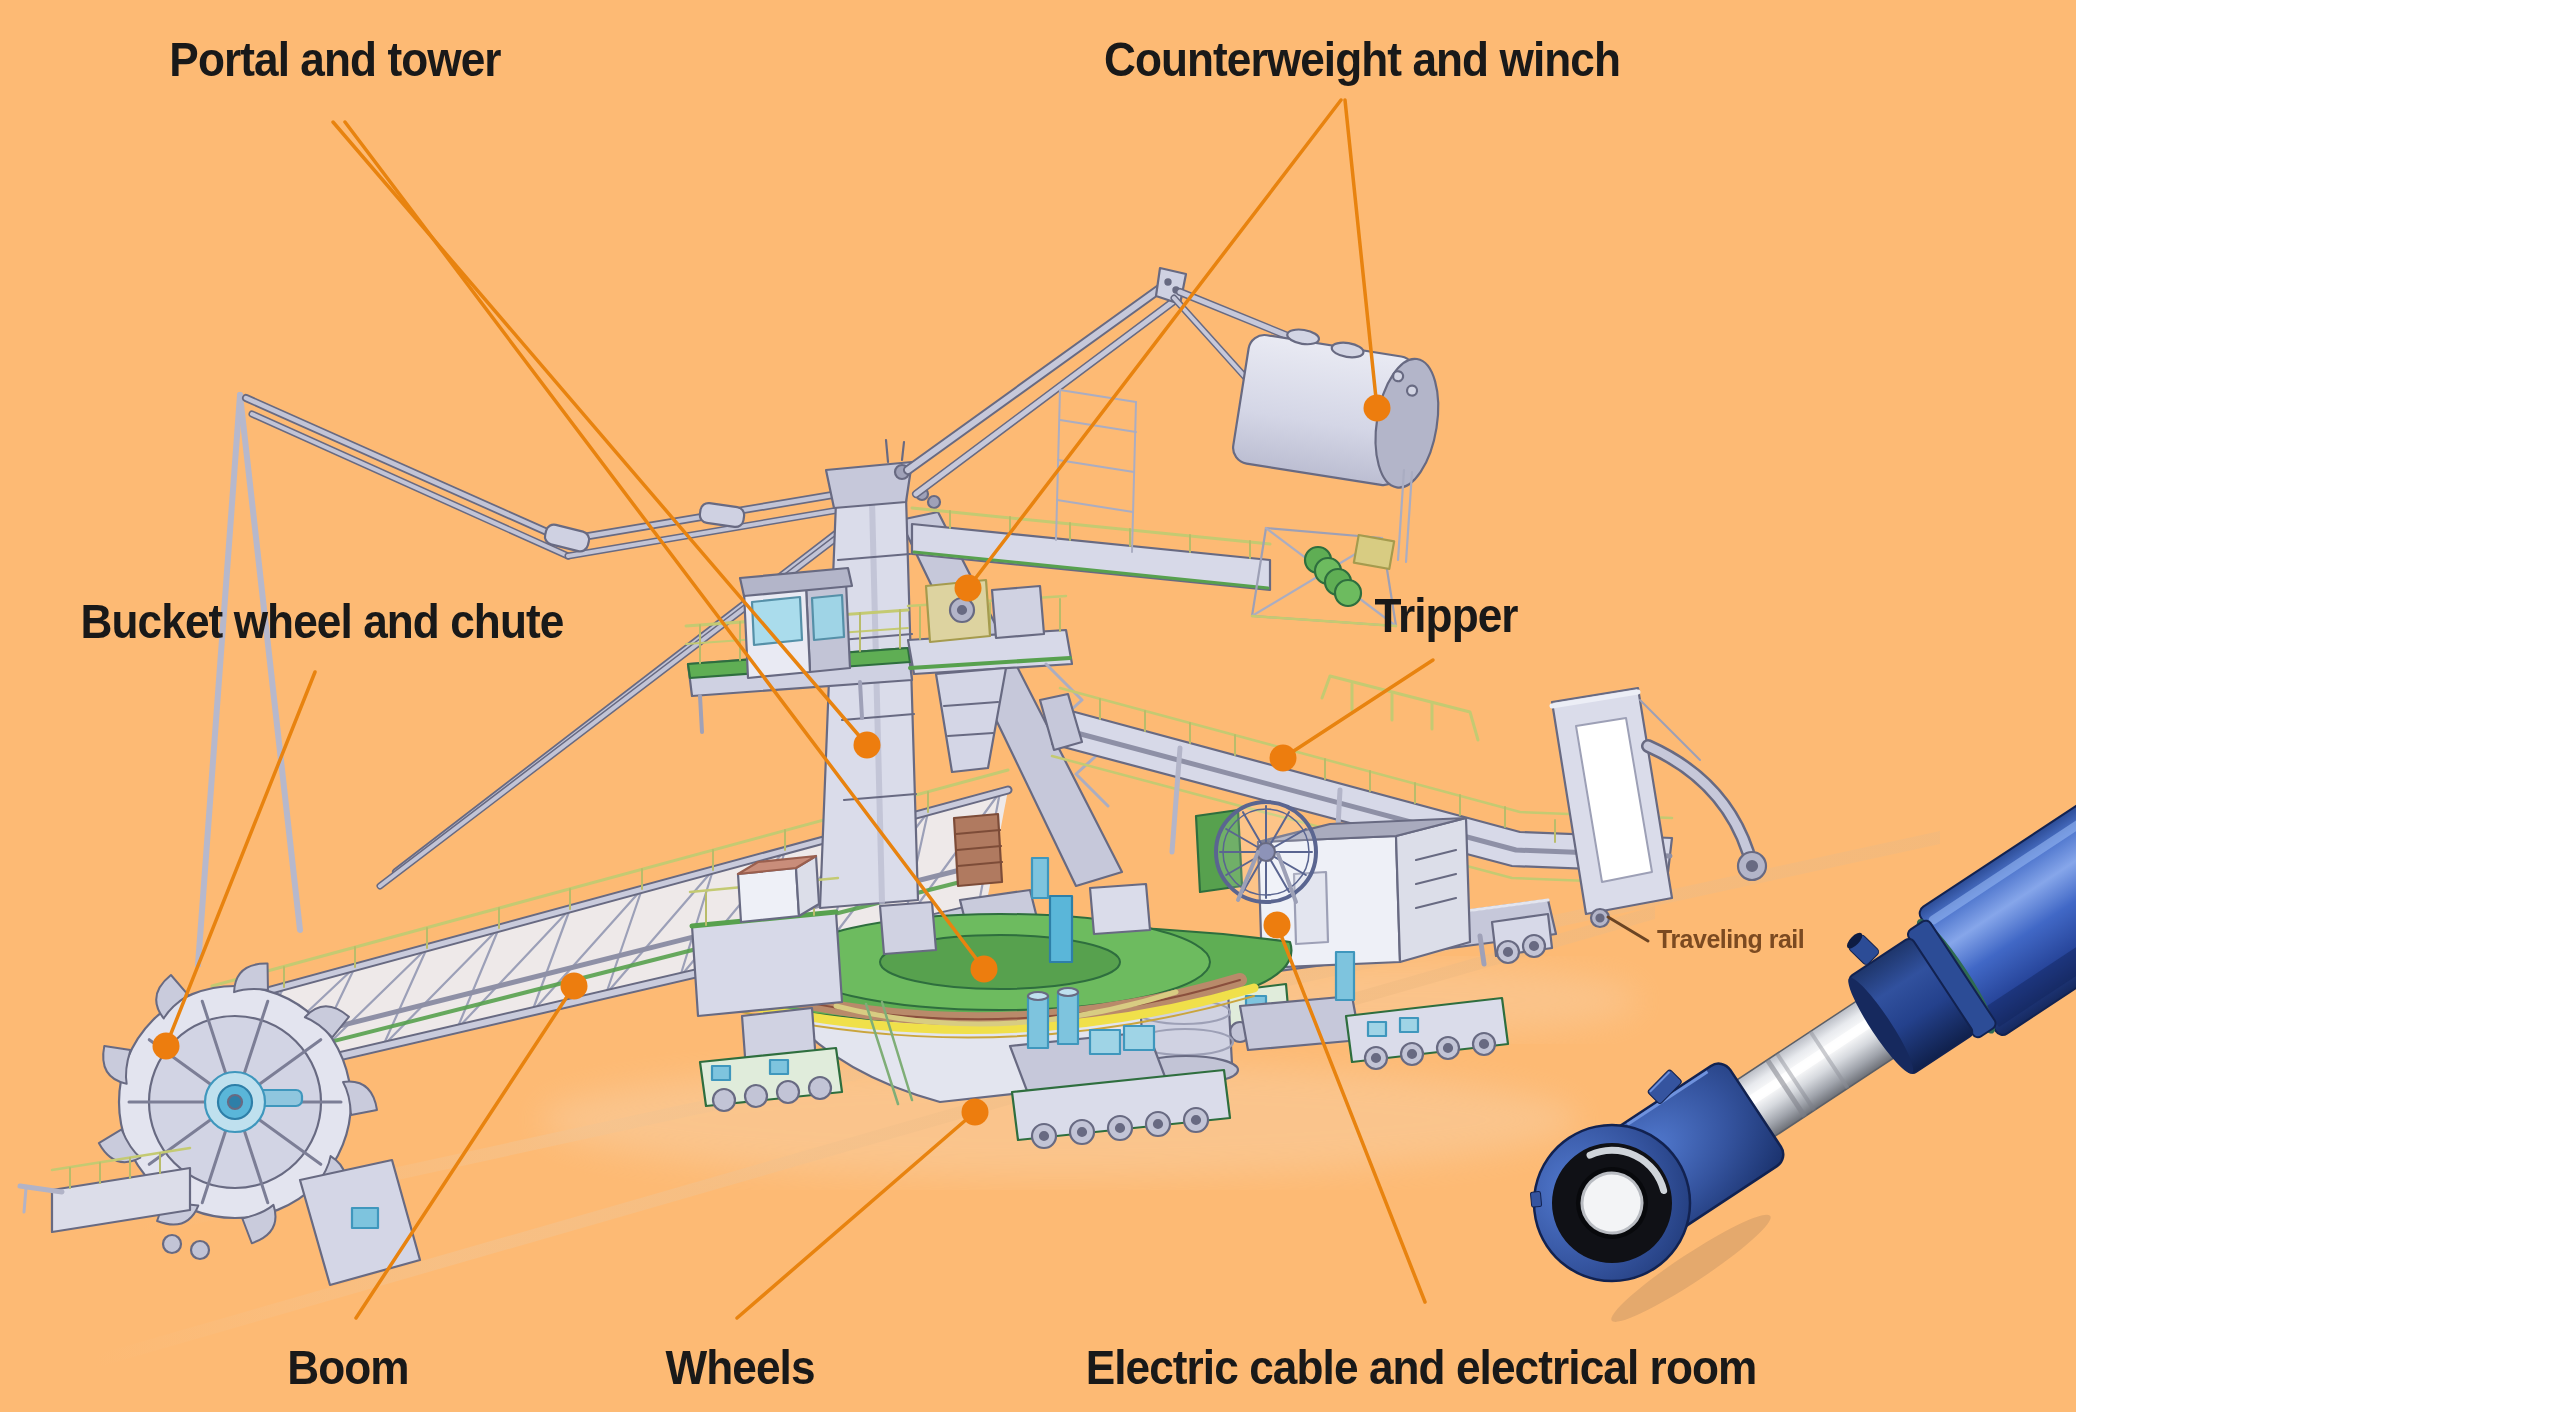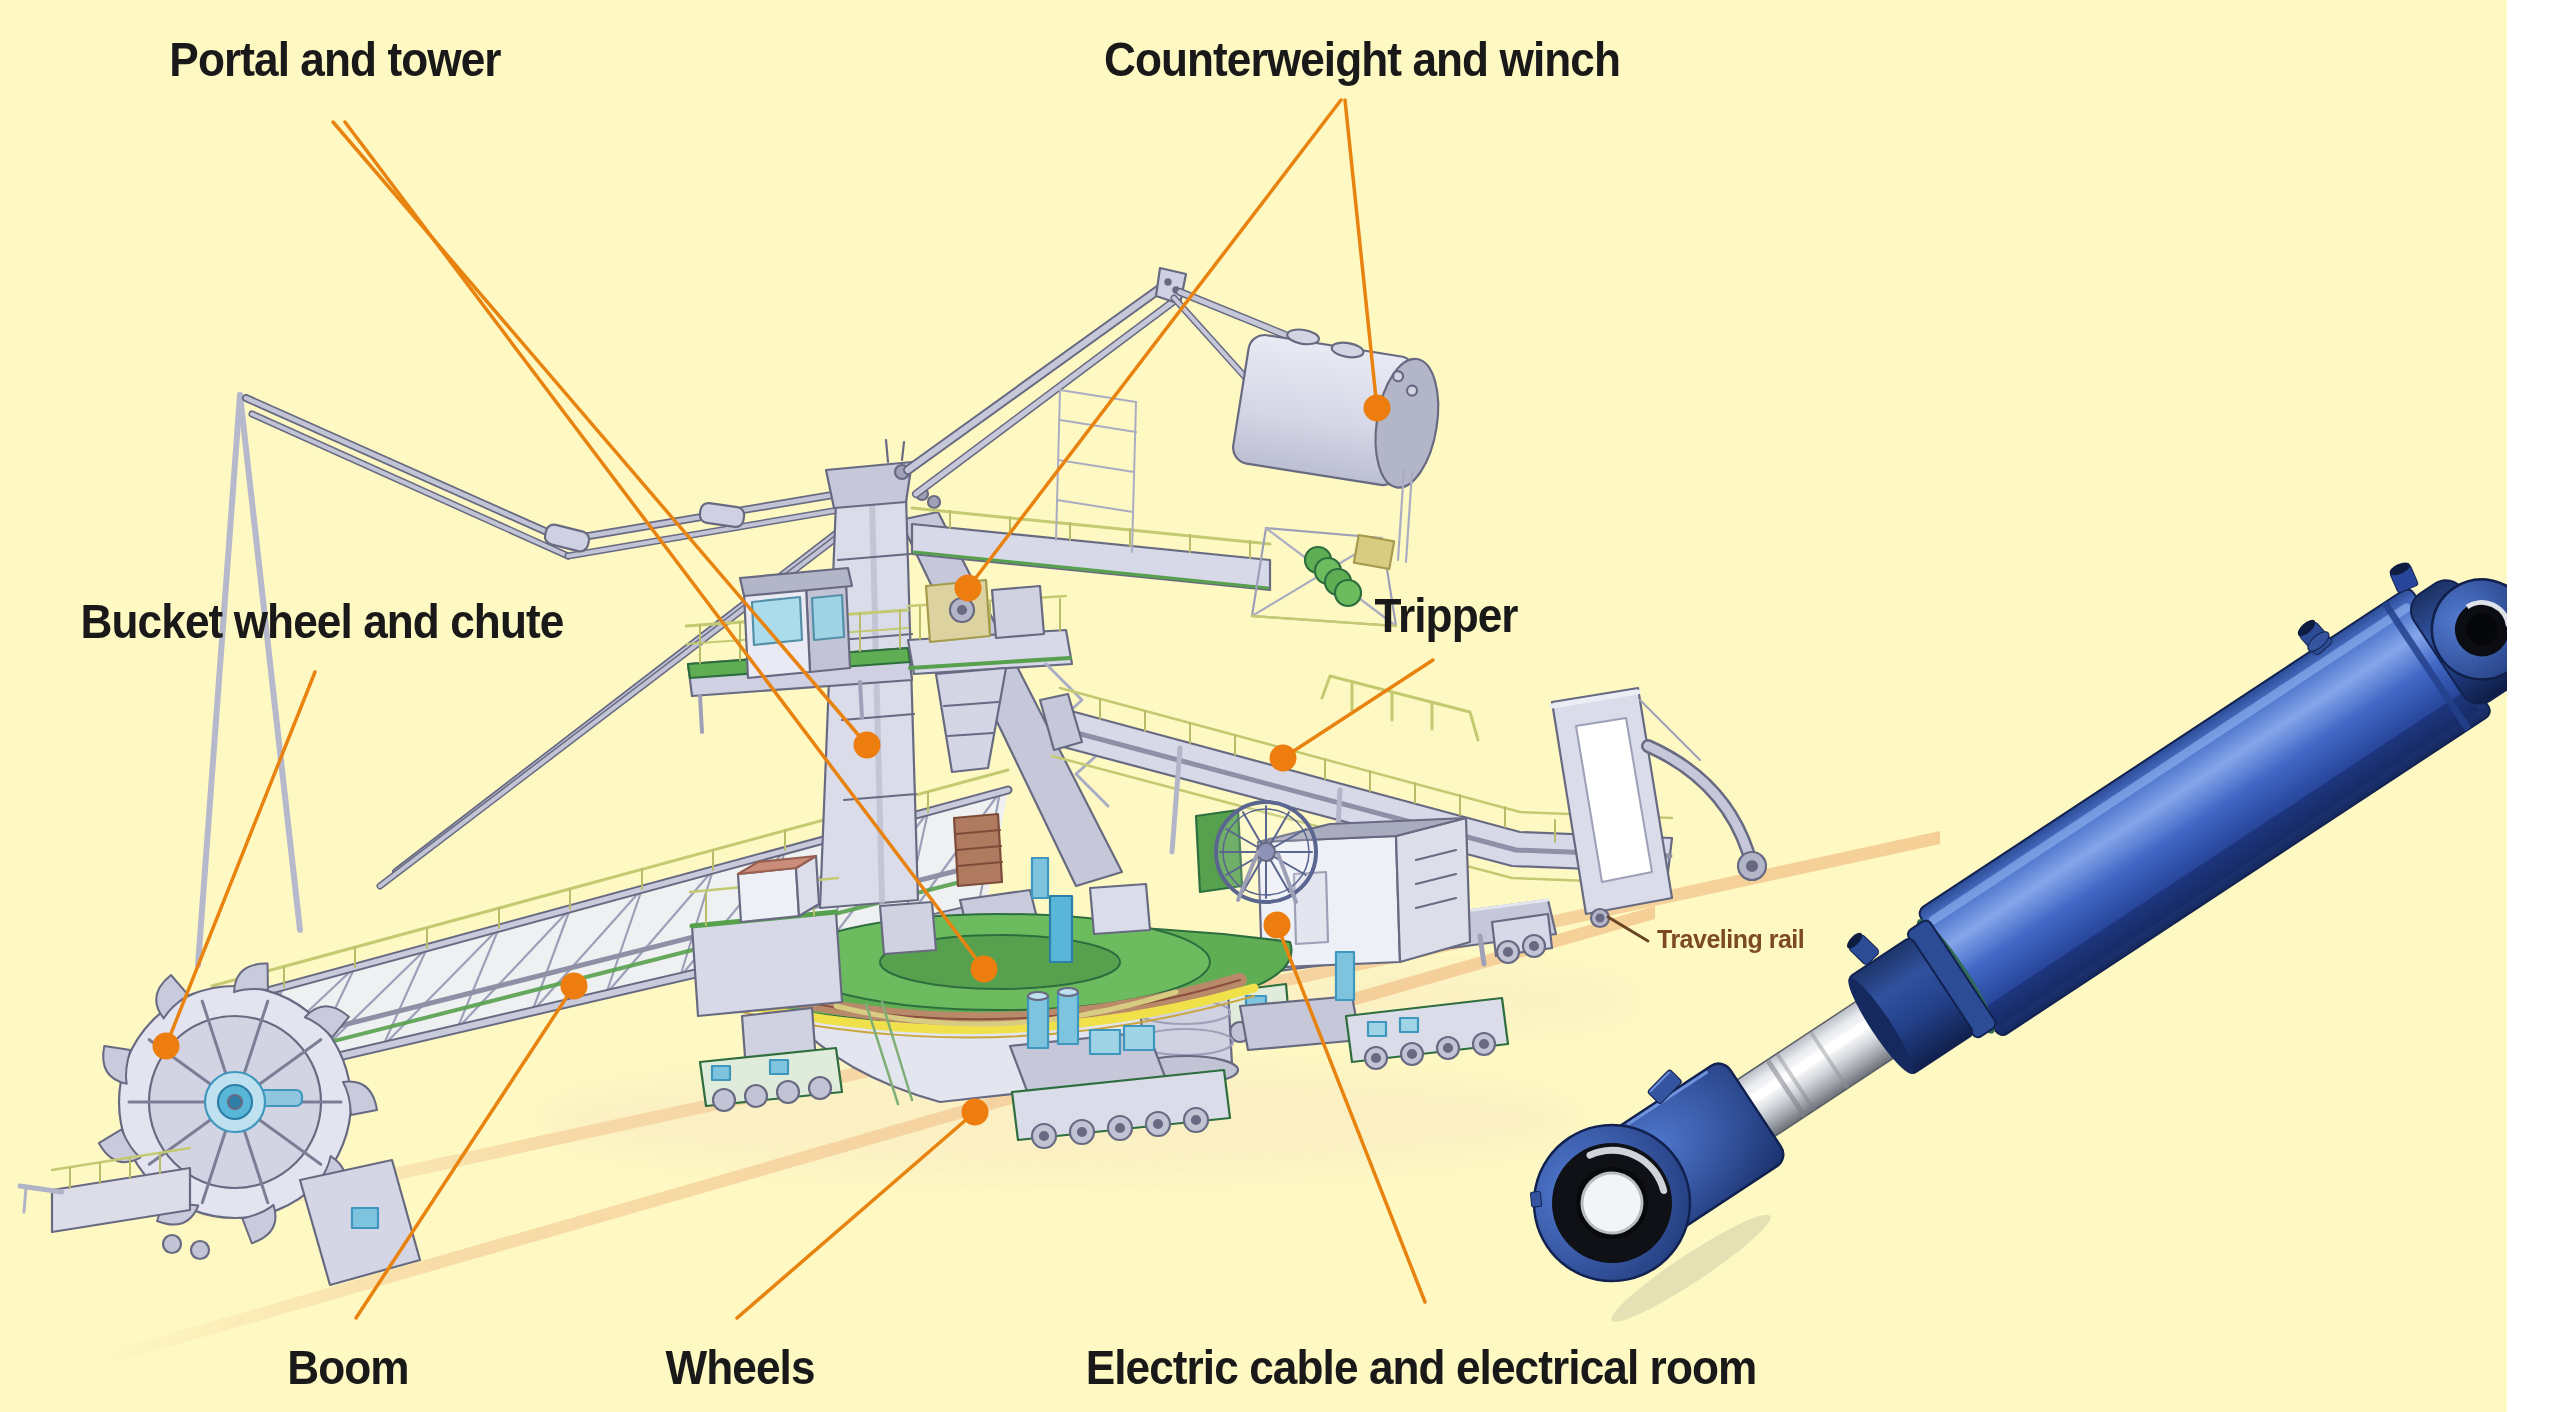--- a/index.html
+++ b/index.html
@@ -1,16 +1,16 @@
 <!DOCTYPE html>
 <html><head>
 <meta charset="utf-8">
 <style>
   html,body{margin:0;padding:0;background:#ffffff;}
-  .stage{position:relative;width:2507px;height:1412px;overflow:hidden;background:#fef9c3;
+  .stage{position:relative;width:2076px;height:1412px;overflow:hidden;background:#fdba74;
          font-family:"Liberation Sans",sans-serif;}
   svg.art{position:absolute;left:0;top:0;width:2560px;height:1412px;}
   .lbl{position:absolute;font-weight:bold;font-size:48px;color:#191919;letter-spacing:-1px;
        white-space:nowrap;transform:translateX(-50%) scaleX(.92);transform-origin:center top;}
   .lbl-small{position:absolute;font-weight:bold;font-size:26px;color:#7b4a21;letter-spacing:-0.5px;
        white-space:nowrap;transform:scaleX(.96);transform-origin:left top;}
 </style>
 </head>
 <body>
 

